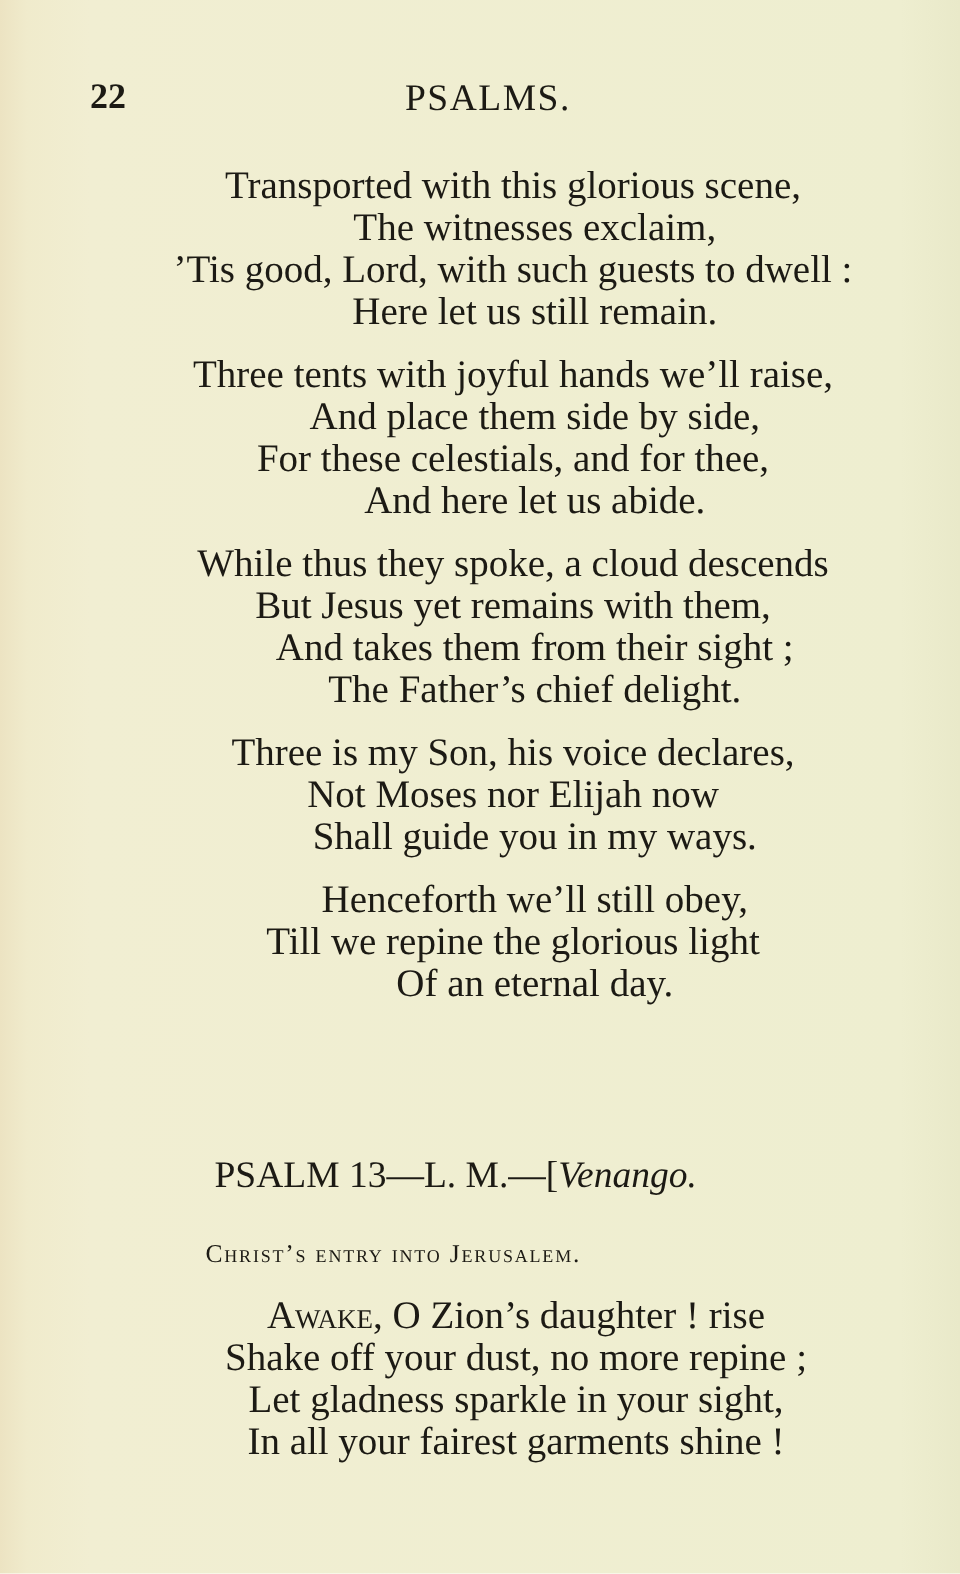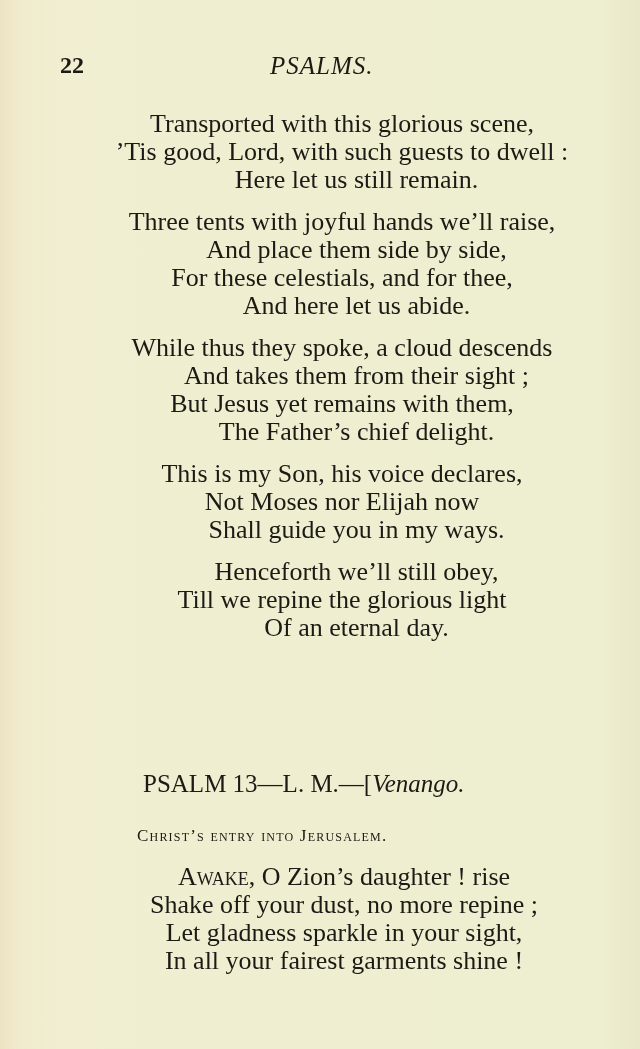--- a/index.html
+++ b/index.html
@@ -4,57 +4,58 @@
 <style>
   html, body { margin:0; padding:0; }
   body {
     width:640px; height:1049px; overflow:hidden;
     background: linear-gradient(90deg, #ece3c2 0px, #f0ebcc 18px, #f1eed2 60px, #eeeed0 600px, #e9e9c9 640px);
     font-family: "Liberation Serif", "DejaVu Serif", serif;
     color:#1c1a14;
     position:relative;
   }
   .page-number { position:absolute; left:60px; top:52px; font-size:24px; font-weight:bold; letter-spacing:0px; }
-  .running-head { position:absolute; left:270px; top:52px; font-size:25px; letter-spacing:1px;font-style:italic; }
+  .running-head { position:absolute; left:270px; top:52px; font-size:25px; letter-spacing:1px; }
   .content { position:absolute; left:62px; top:110px; width:560px; }
   .stanza { margin-bottom:14px; }
   .line { font-size:26px; line-height:28px; white-space:nowrap;text-align:center; }
   .line.indent { padding-left:29px; }
   .psalm-heading { position:absolute; left:143px; top:770px; font-size:25px; white-space:nowrap; }
   .psalm-heading .tune { font-style:italic; }
   .subheading { position:absolute; left:137px; top:826px; font-size:17px; letter-spacing:1.2px; font-variant:small-caps; white-space:nowrap; }
   .content2 { position:absolute; left:64px; top:863px; width:560px; }
   .sc { font-variant:small-caps;margin-top:44px; }
 </style>
 </head>
 <body>
 
 <div class="page-number">22</div>
 <div class="running-head">PSALMS.</div>
 
 <div class="content">
   <div class="stanza">
     <div class="line">Transported with this glorious scene,</div>
+    <div class="line indent">The witnesses exclaim,</div>
     <div class="line">’Tis good, Lord, with such guests to dwell :</div>
     <div class="line indent">Here let us still remain.</div>
   </div>
   <div class="stanza">
     <div class="line">Three tents with joyful hands we’ll raise,</div>
     <div class="line indent">And place them side by side,</div>
     <div class="line">For these celestials, and for thee,</div>
     <div class="line indent">And here let us abide.</div>
   </div>
   <div class="stanza">
     <div class="line">While thus they spoke, a cloud descends</div>
+    <div class="line">But Jesus yet remains with them,</div>
     <div class="line indent">And takes them from their sight ;</div>
-    <div class="line">But Jesus yet remains with them,</div>
     <div class="line indent">The Father’s chief delight.</div>
   </div>
   <div class="stanza">
-    <div class="line">This is my Son, his voice declares,</div>
+    <div class="line">Three is my Son, his voice declares,</div>
     <div class="line">Not Moses nor Elijah now</div>
     <div class="line indent">Shall guide you in my ways.</div>
   </div>
   <div class="stanza">
     <div class="line indent">Henceforth we’ll still obey,</div>
     <div class="line">Till we repine the glorious light</div>
     <div class="line indent">Of an eternal day.</div>
   </div>
 </div>
 

